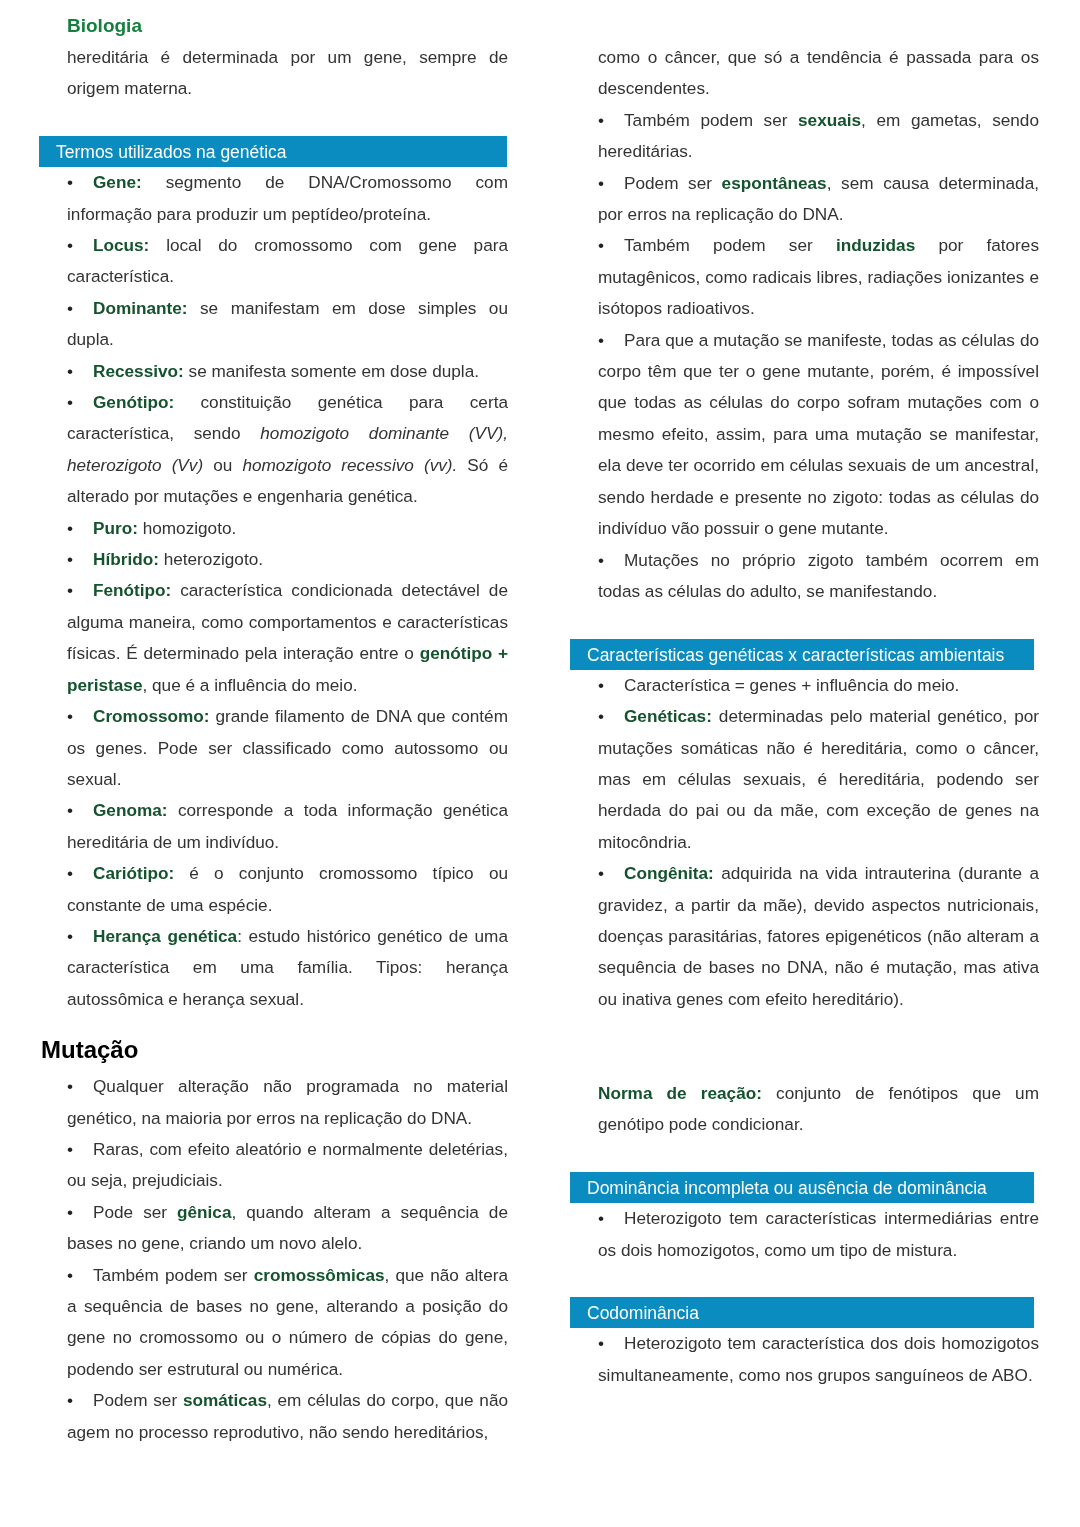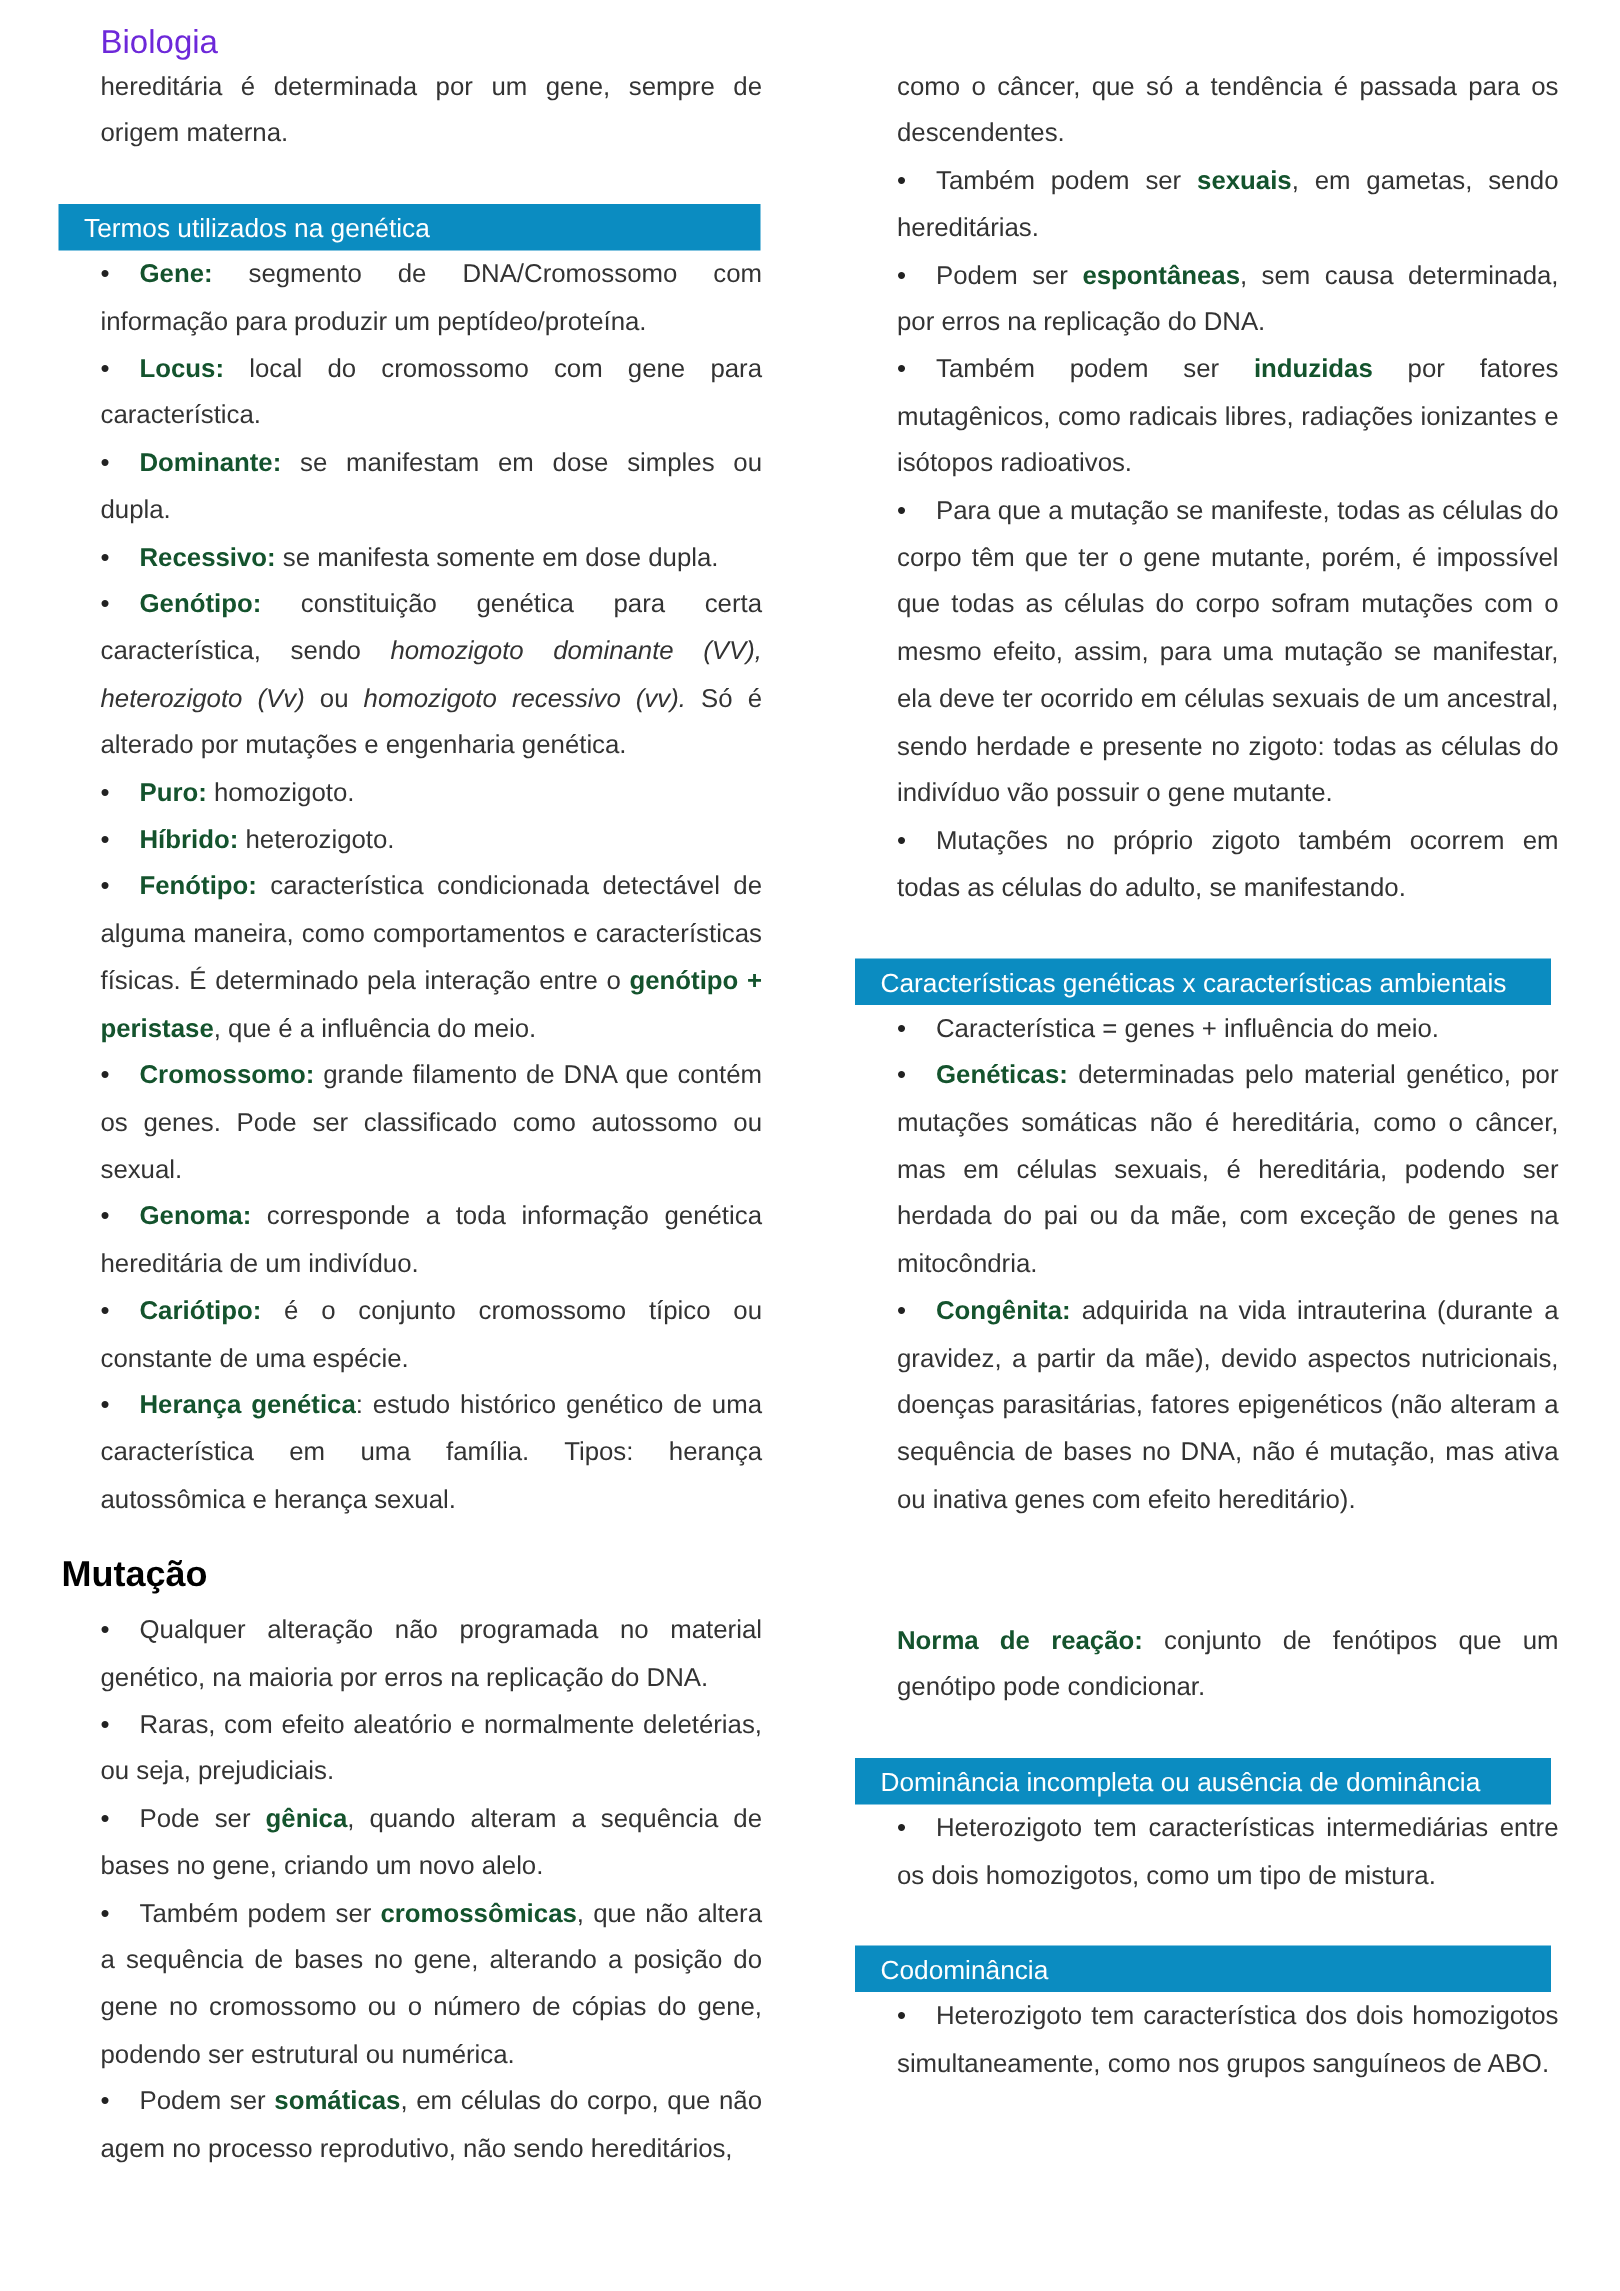--- a/index.html
+++ b/index.html
@@ -3,21 +3,21 @@
   <meta charset="utf-8">
   <style>
     html, body { margin: 0; padding: 0; background: #ffffff; }
     body {
       width: 1080px; height: 1527px; position: relative; overflow: hidden;
       font-family: "Liberation Sans", "DejaVu Sans", sans-serif;
       color: #2b2b2b;
     }
     .header-title {
       position: absolute; left: 67px; top: 15px;
-      font-size: 22px; color: #6d28d9; font-weight: 400;
+      font-size: 19px; color: #15803d; font-weight: 700;
     }
     .col { position: absolute; top: 42px; width: 441px; }
     .col-left { left: 67px; }
     .col-right { left: 598px; }
     .p {
       font-size: 17.2px; line-height: 31.4px; text-align: justify;
       text-align-last: left; margin: 0; color: #333;
     }
     .p b { color: #14532d; font-weight: 700; }
     .p i { font-style: italic; }

